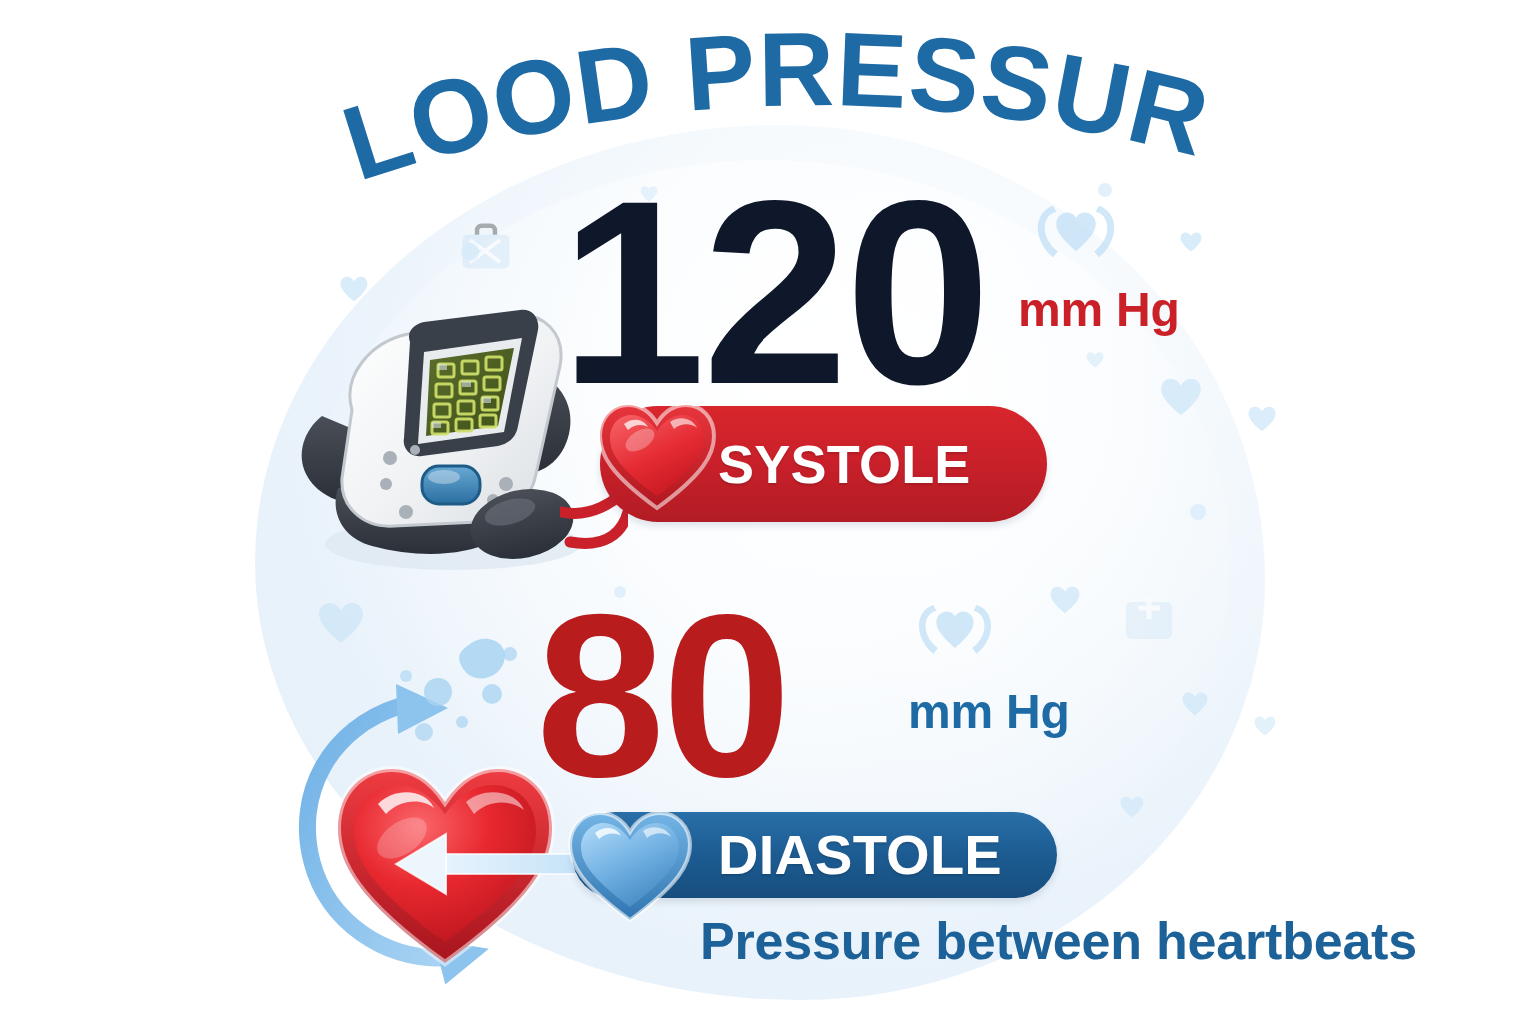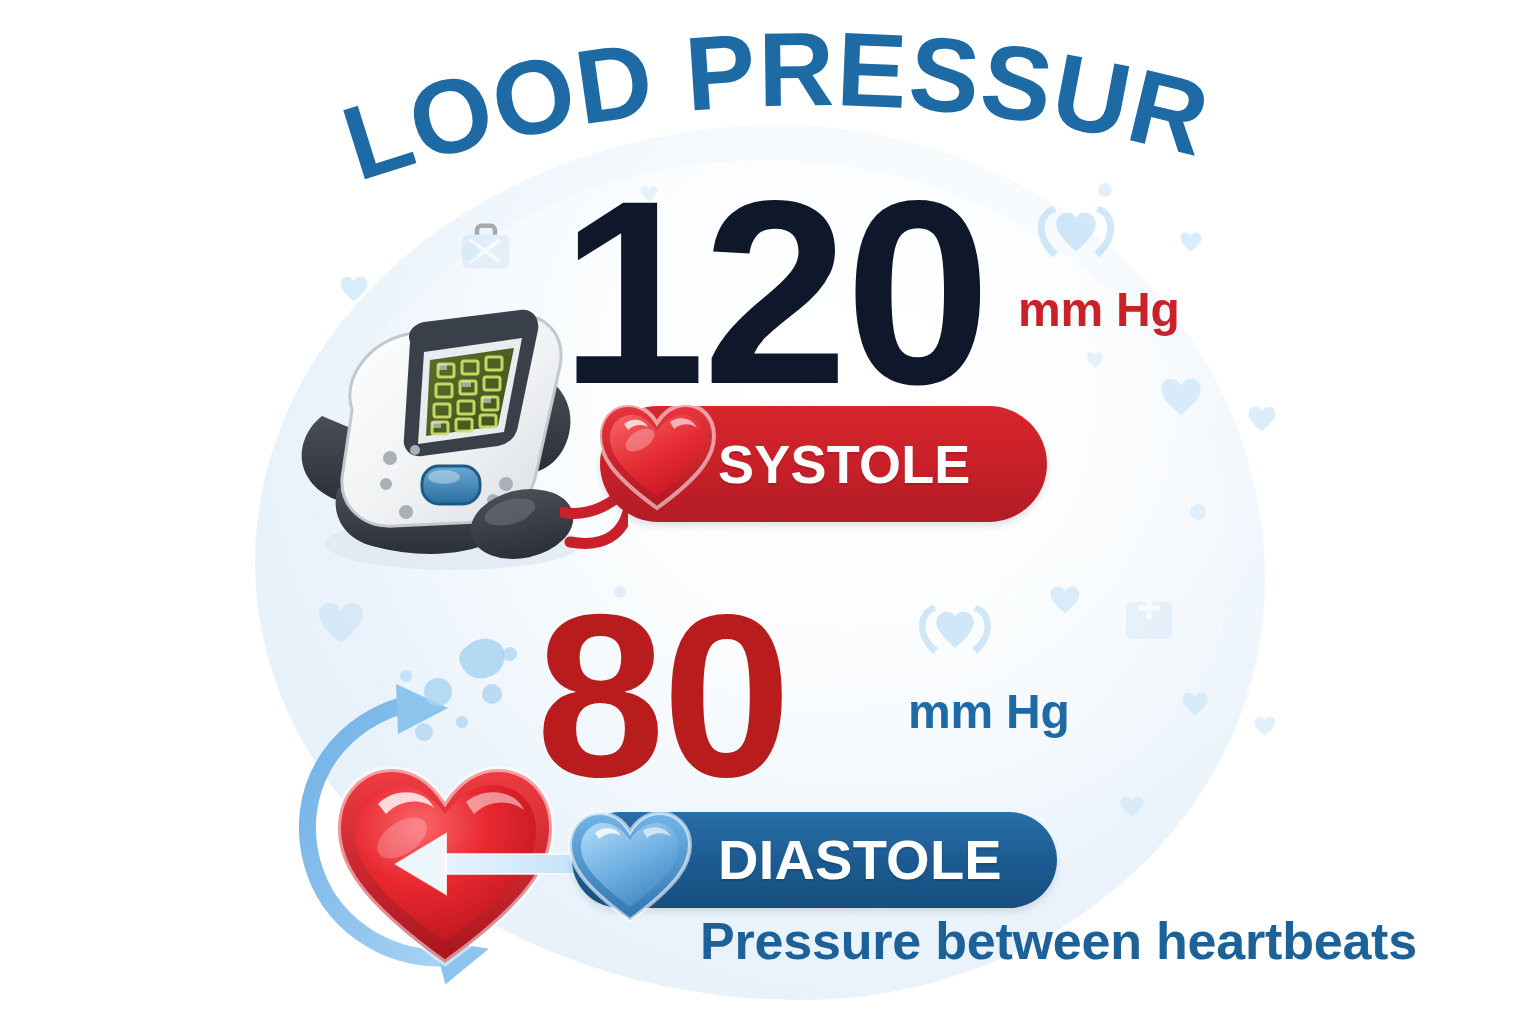--- a/index.html
+++ b/index.html
@@ -92,21 +92,21 @@
     left: 600px;
     top: 406px;
     width: 447px;
     height: 116px;
     background: linear-gradient(180deg, #d8262c 0%, #c9202a 48%, #b21c24 100%);
   }
   #diastole-pill {
     left: 572px;
     top: 812px;
     width: 485px;
-    height: 96px;
+    height: 86px;
     background: linear-gradient(180deg, #2a6fa8 0%, #1c5c93 48%, #174e7e 100%);
   }
   .pill-label {
     color: #ffffff;
     font-weight: 700;
     line-height: 1;
     text-shadow: 0 2px 2px rgba(0,0,0,0.14);
   }
   #systole-label { font-size: 54px; margin-left: 118px; letter-spacing: 0.004em; }
   #diastole-label { font-size: 56px; margin-left: 146px; letter-spacing: 0.004em; }

